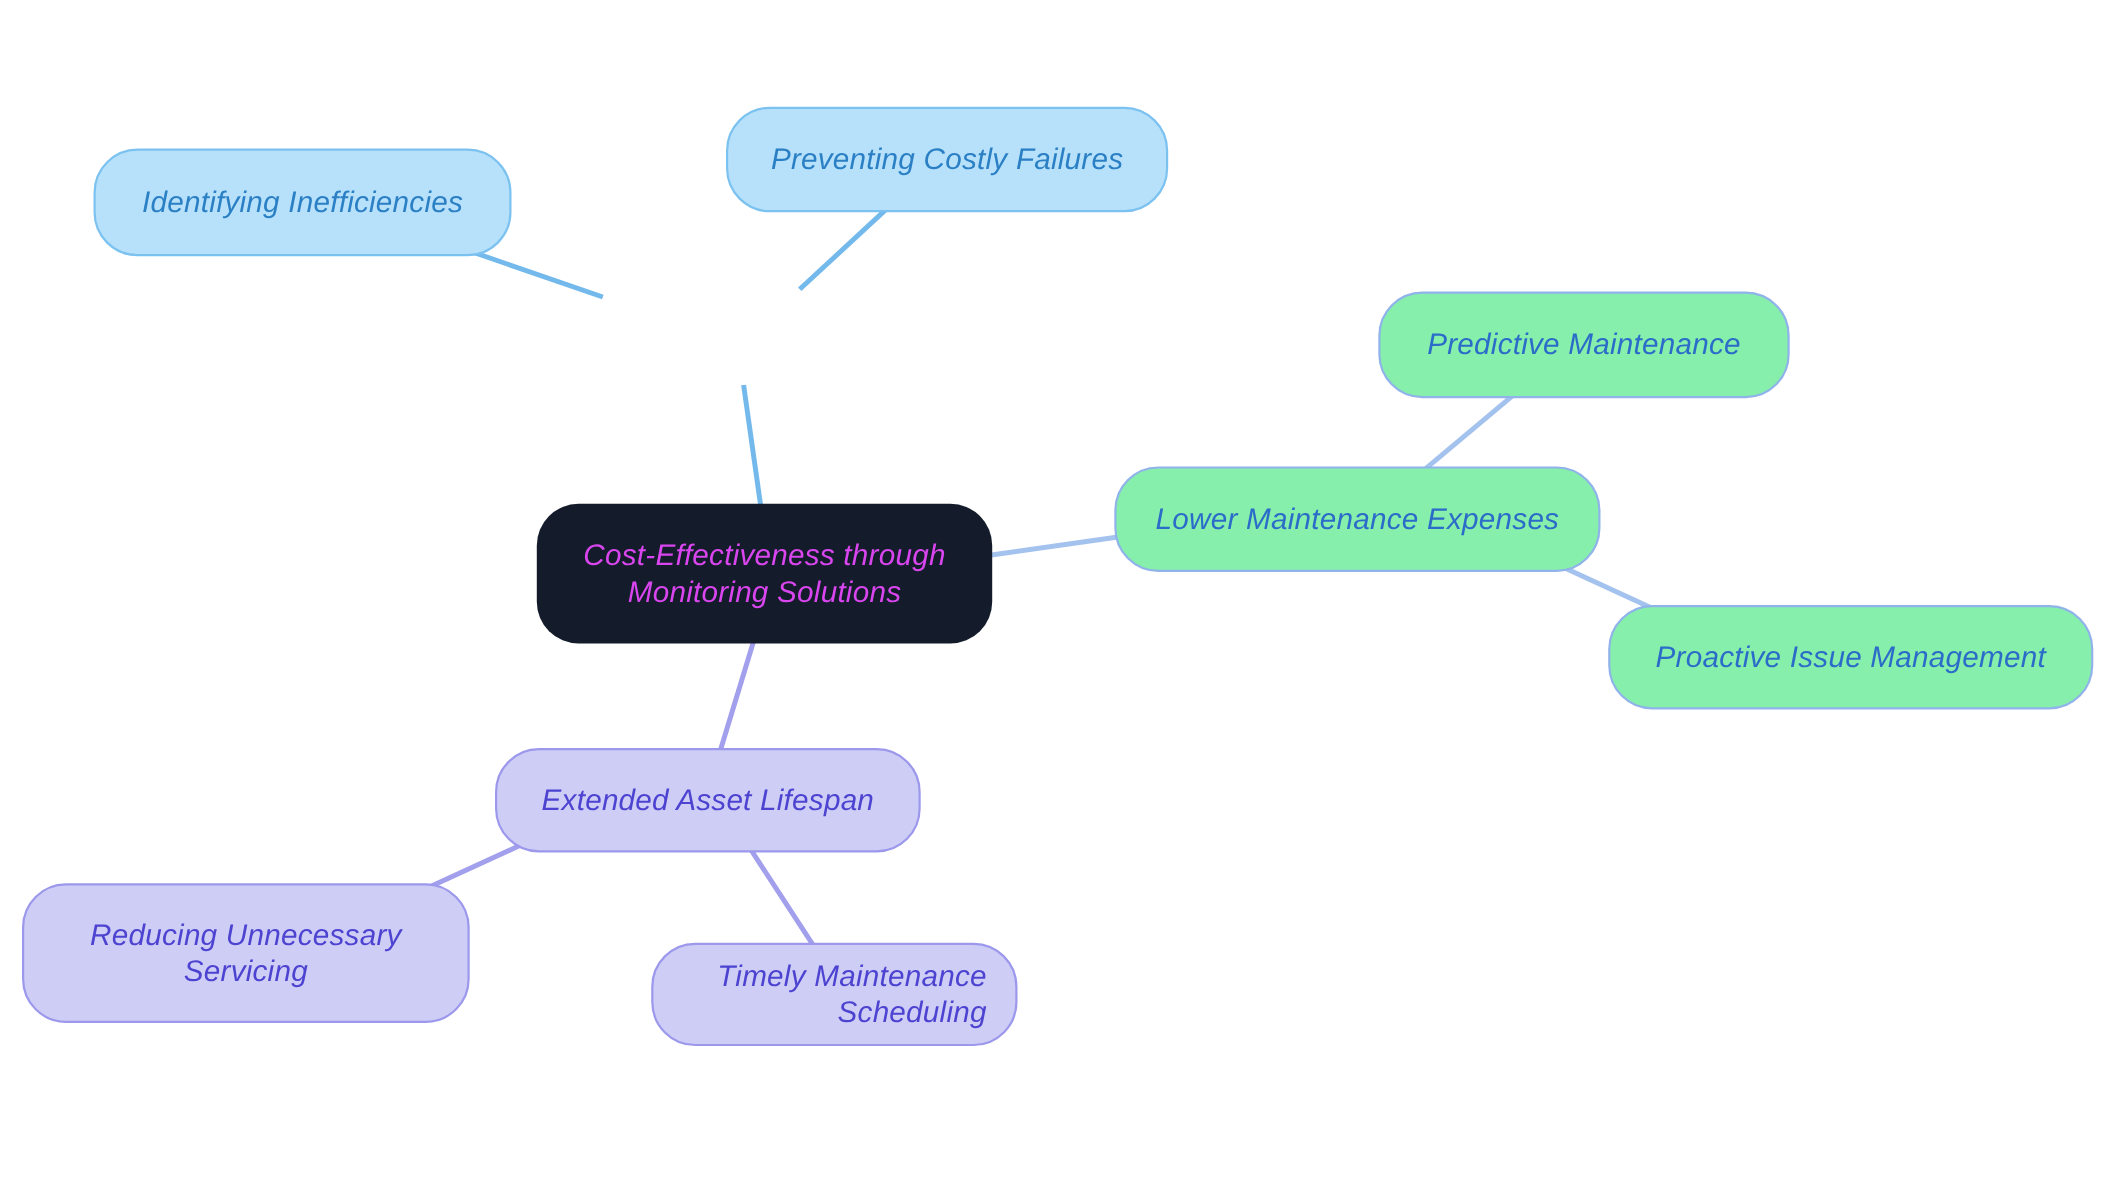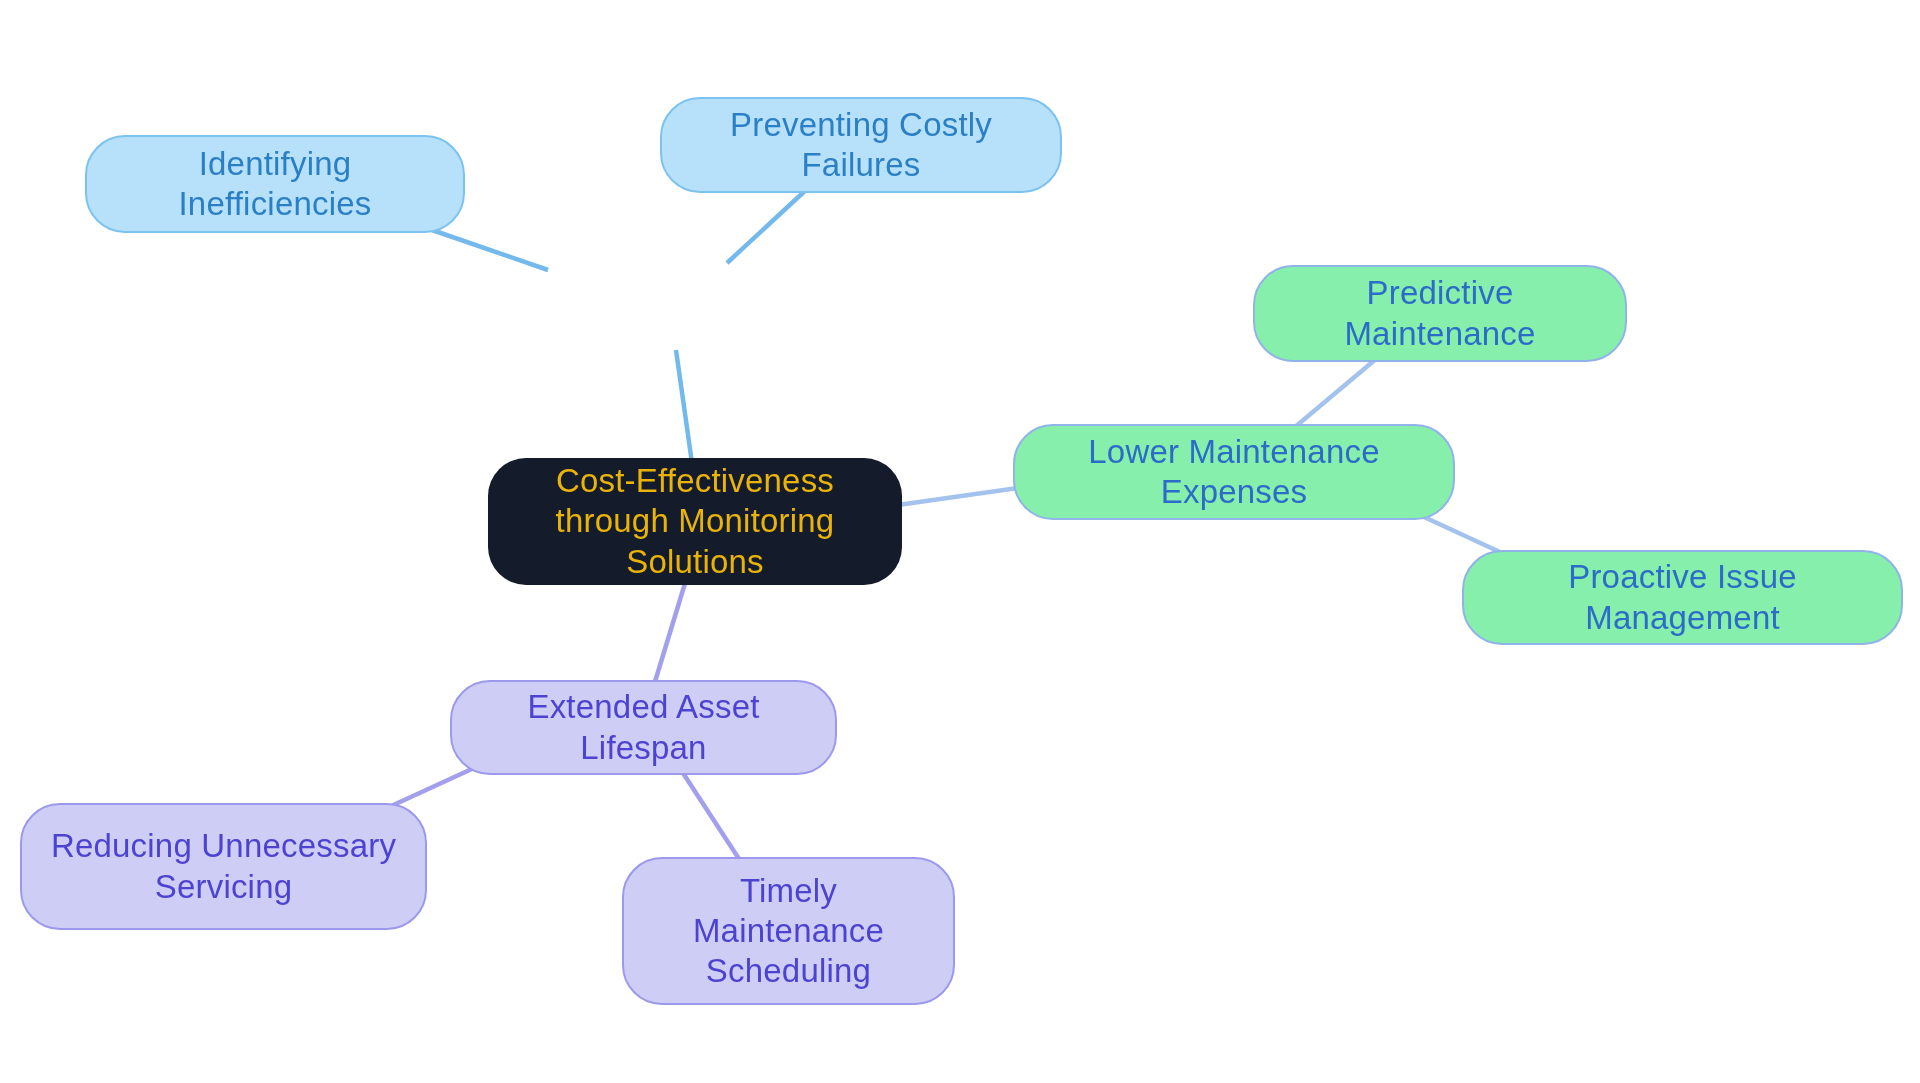--- a/index.html
+++ b/index.html
@@ -22,47 +22,48 @@
     height: 1083px;
   }
   .node {
     position: absolute;
     box-sizing: border-box;
     display: flex;
     align-items: center;
     justify-content: center;
     text-align: center;
     border-radius: 40px;
-    font-size: 33px;
+    font-size: 27px;
     line-height: 1.22;
     padding: 8px 26px;
     letter-spacing: 0.2px;
+    font-style: italic;
   }
   .node span { display: block; }
   .root-node {
     background: #141b2a;
-    color: #eab308;
+    color: #d946ef;
     border: none;
     border-radius: 38px;
   }
   .g1 { background: #b7e1fa; border: 2px solid #7cc2f0; color: #2b80c5; }
   .g2 { background: #86efac; border: 2px solid #90b3ea; color: #2c6cc9; }
   .g3 { background: #cecdf6; border: 2px solid #9c98ec; color: #4d43d1; }
 
   
   #n-root { left: 488px; top: 458px; width: 414px; height: 127px; }
   #n-cr   { left: 527px; top: 258px; width: 291px; height: 96px;  }
   #n-ii   { left: 85px;  top: 135px; width: 380px; height: 98px;  }
   #n-pcf  { left: 660px; top: 97px;  width: 402px; height: 96px;  }
   #n-pm   { left: 1253px; top: 265px; width: 374px; height: 97px; }
   #n-lme  { left: 1013px; top: 424px; width: 442px; height: 96px; align-items: center; }
   #n-pim  { left: 1462px; top: 550px; width: 441px; height: 95px; }
   #n-eal  { left: 450px; top: 680px; width: 387px; height: 95px;  }
   #n-rus  { left: 20px;  top: 803px; width: 407px; height: 127px; }
-  #n-tms  { left: 622px; top: 857px; width: 333px; height: 148px; }
+  #n-tms  { left: 592px; top: 857px; width: 333px; height: 94px; text-align: right; }
 </style>
 </head>
 <body>
 
 <div class="canvas">
 
   <svg class="edges" viewBox="0 0 1920 1083" xmlns="http://www.w3.org/2000/svg">
 
     <line x1="432" y1="230" x2="548" y2="270" stroke="#74b9ec" stroke-width="4.5"></line>
     <line x1="807" y1="189" x2="727" y2="263" stroke="#74b9ec" stroke-width="4.5"></line>

